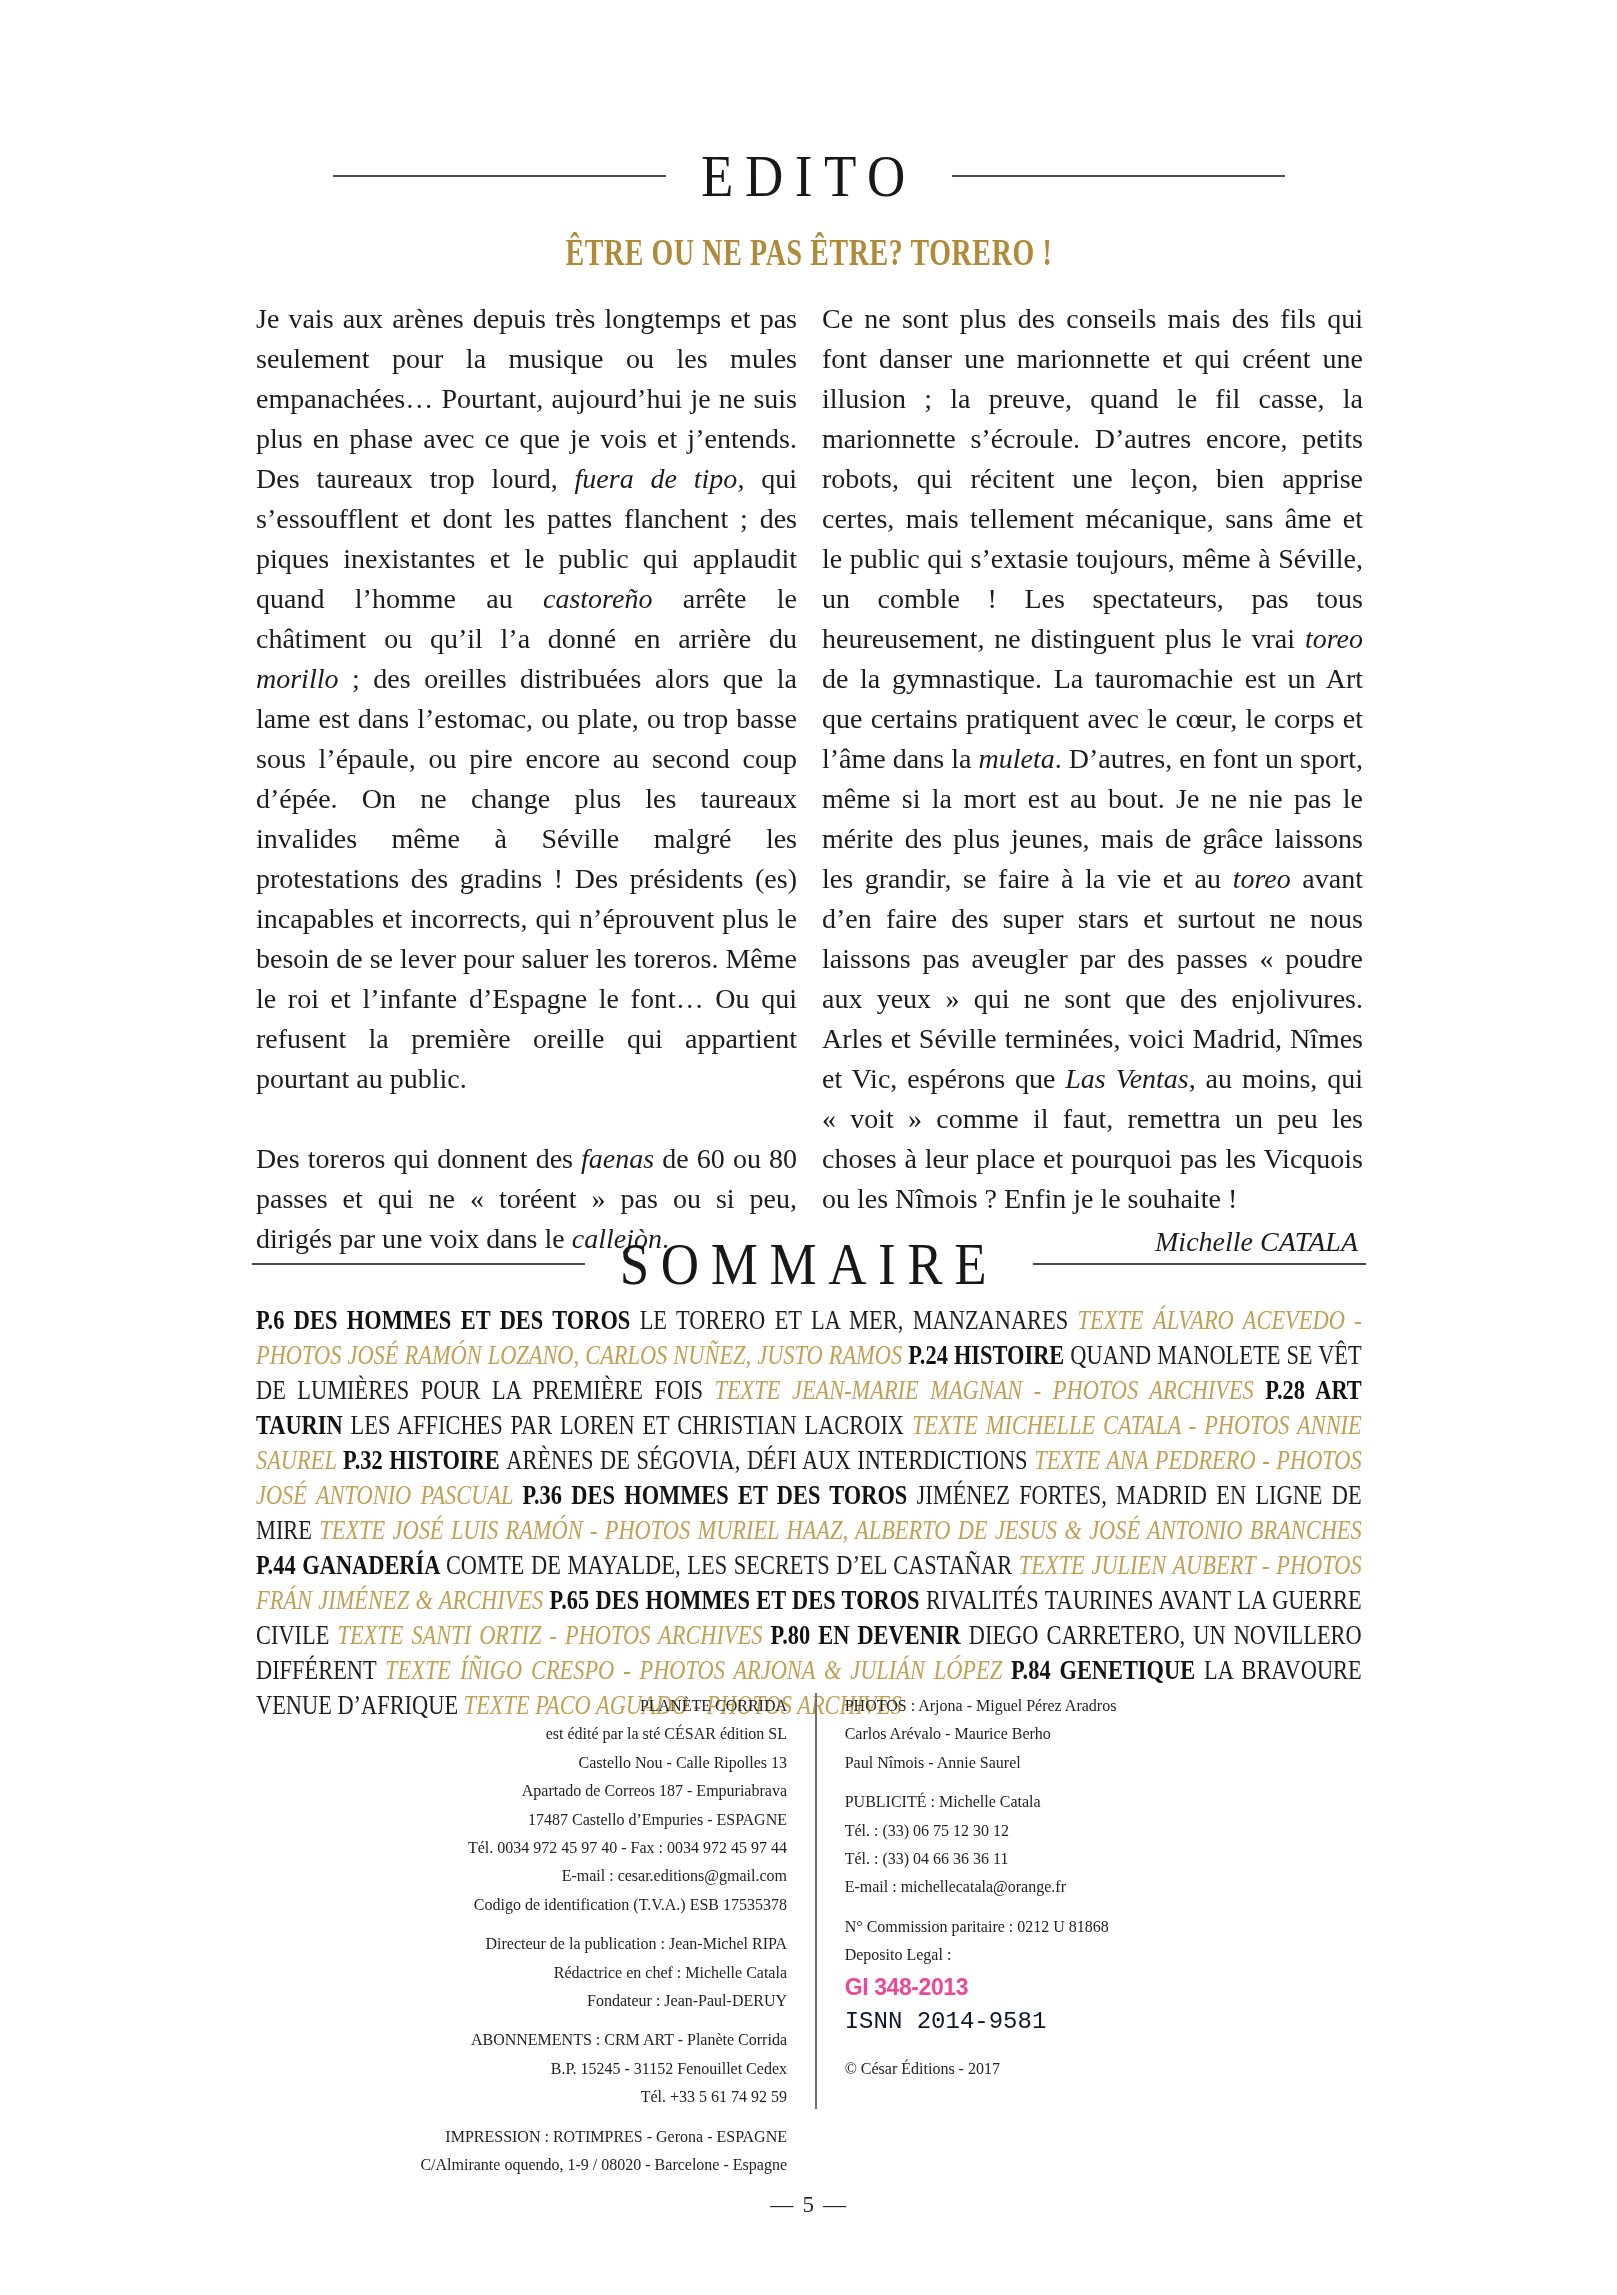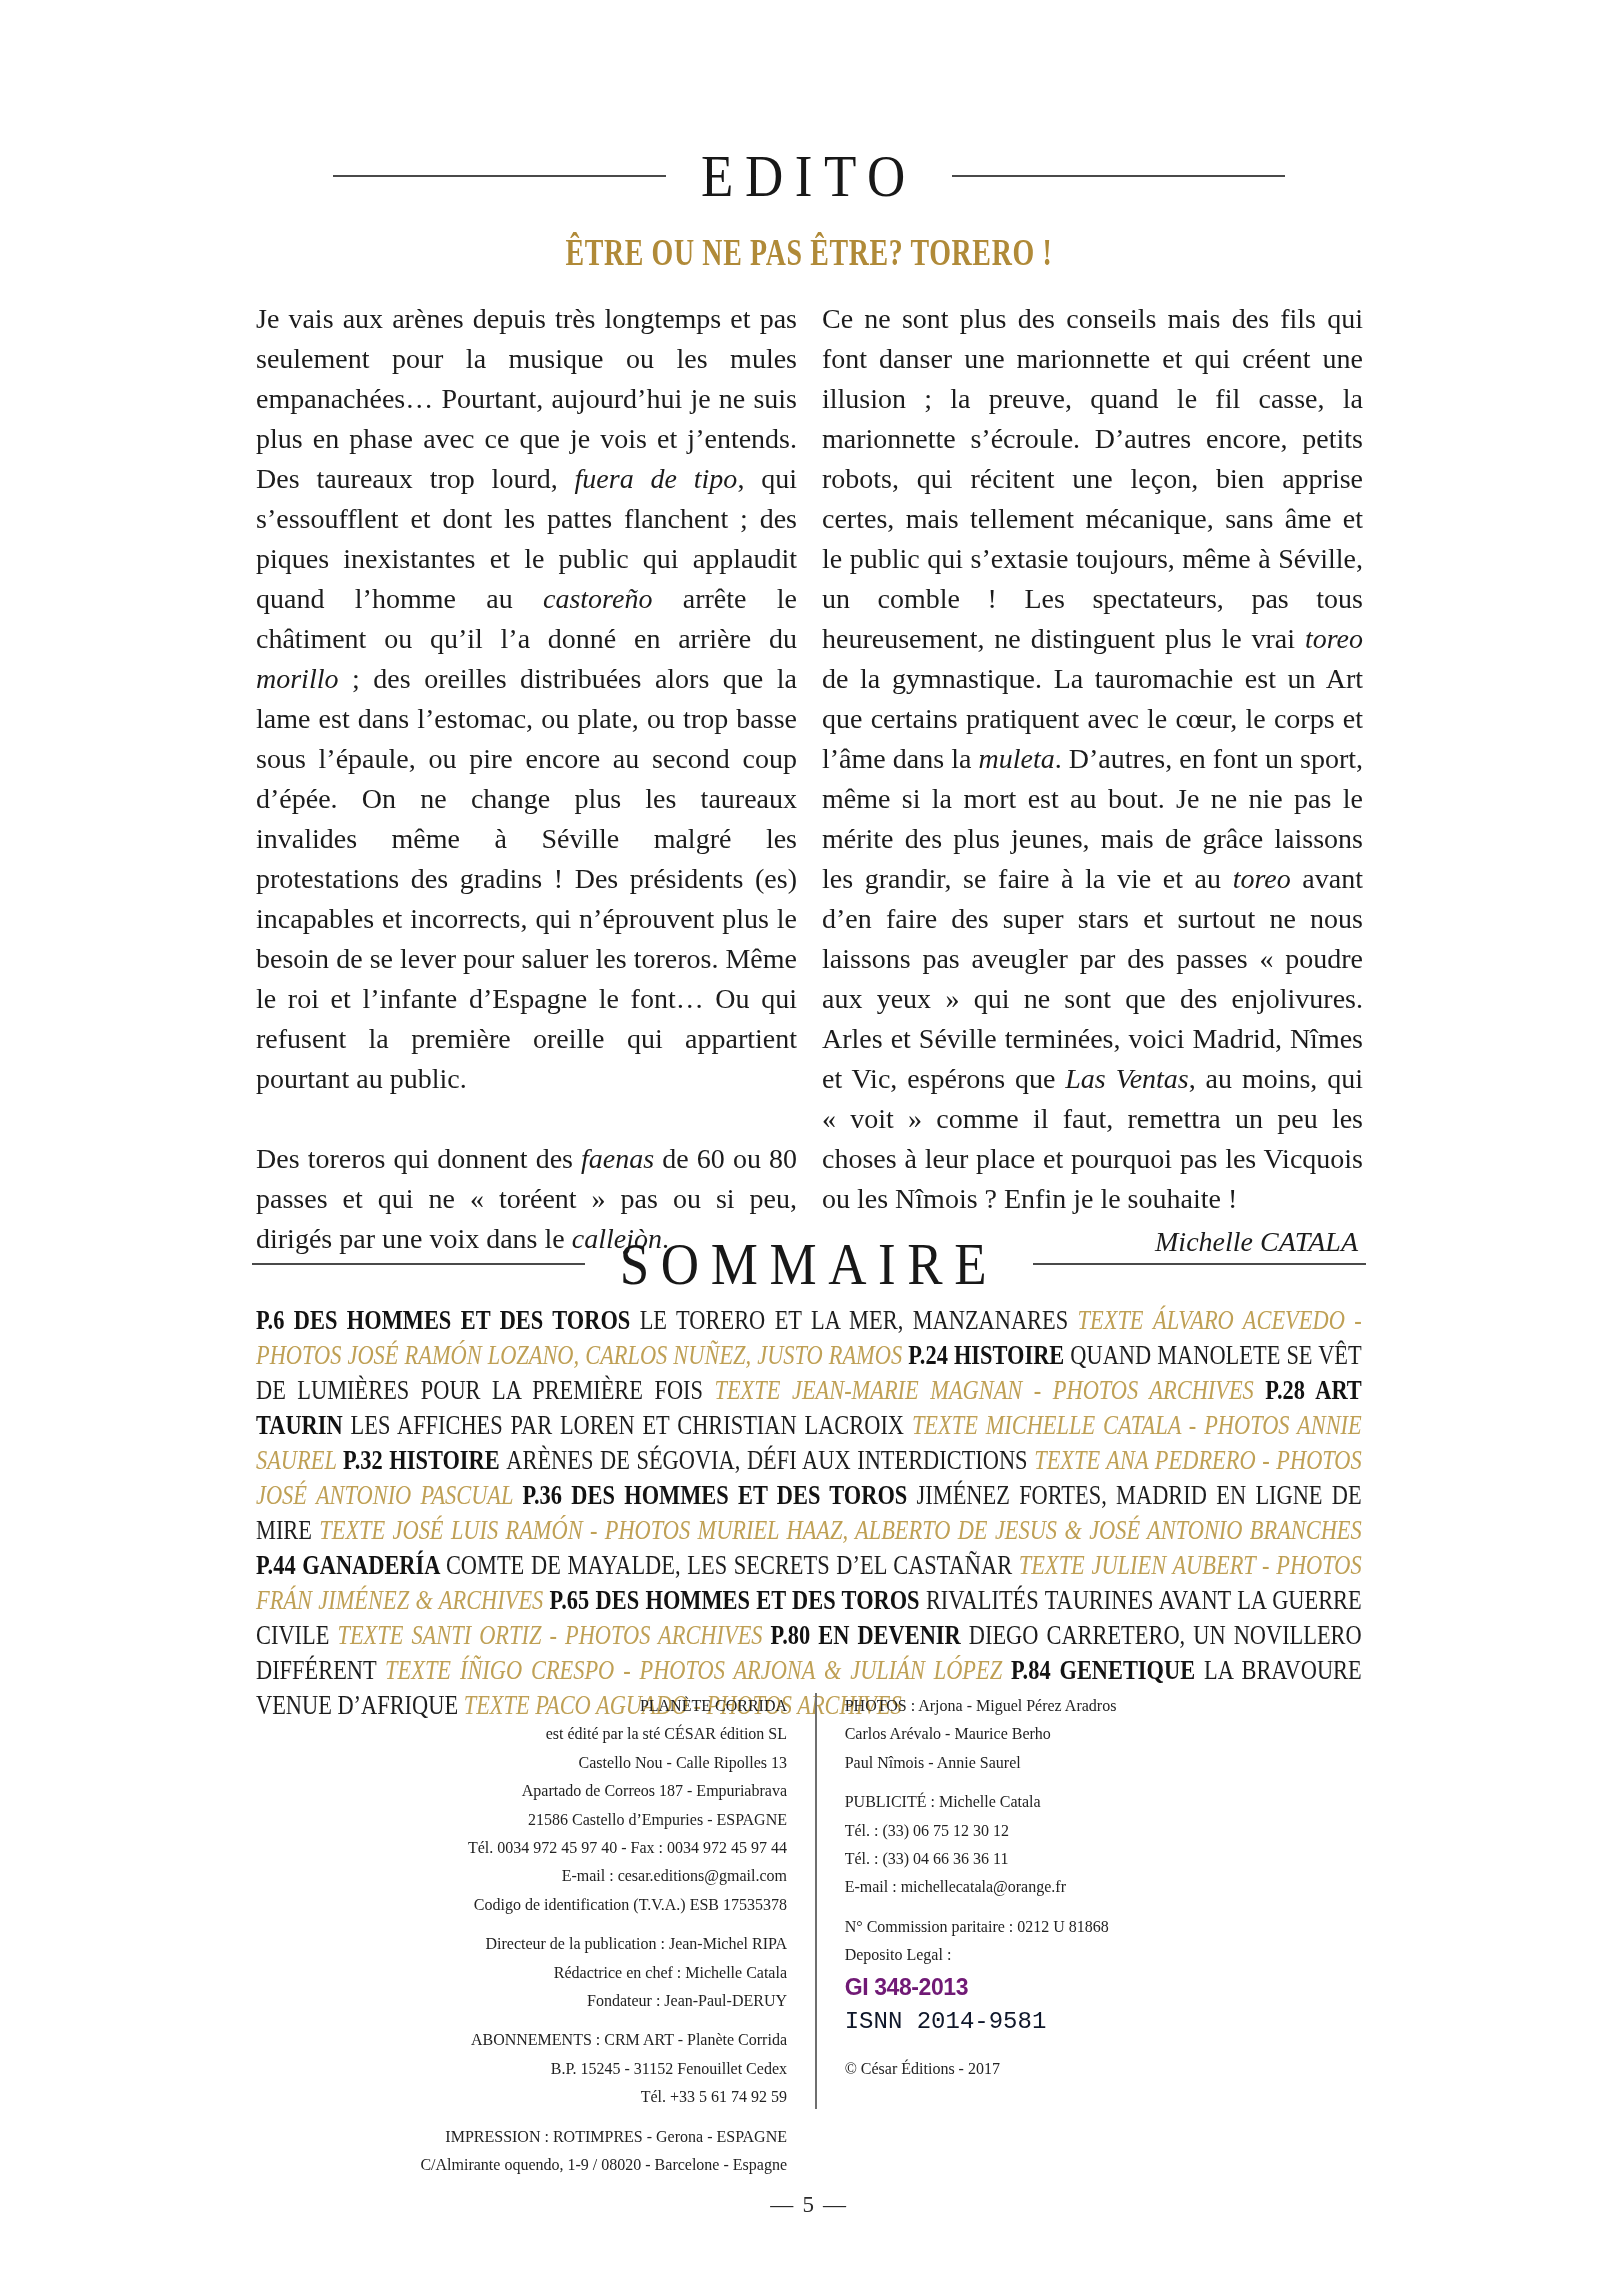--- a/index.html
+++ b/index.html
@@ -82,21 +82,21 @@
   #colophon-divider{
     width:1.7px;height:416px;background:#6f6f6f;
     margin:5px 20px 0 20px;flex:0 0 auto;
   }
   #colophon-right{flex:1 1 auto;text-align:left;}
   .colo-group{margin:0 0 19px 0;}
   .colo-group:last-child{margin-bottom:0;}
   .colo-line{margin:8px;}
   #deposito-number{
     font-family:"Liberation Sans","DejaVu Sans",sans-serif;
-    font-weight:bold;font-size:23px;line-height:27px;color:#701a75;
+    font-weight:bold;font-size:23px;line-height:27px;color:#ec4899;
     letter-spacing:-0.4px;
   }
   #deposito-issn{
     font-family:Liberation Mono, monospace;
     font-size:24px;line-height:25px;color:#0f172a;
   }
   
   #footer{
     position:absolute;top:2192px;left:0;width:100%;
     text-align:center;font-size:23px;color:#2a2a2a;
@@ -139,21 +139,21 @@
 
 <div id="toc"><span class="pg">P.6 </span><span class="sec">DES HOMMES ET DES TOROS </span><span class="ttl">LE TORERO ET LA MER, MANZANARES </span><i class="cr">TEXTE ÁLVARO ACEVEDO - PHOTOS JOSÉ RAMÓN LOZANO, CARLOS NUÑEZ, JUSTO RAMOS </i><span class="pg">P.24 </span><span class="sec">HISTOIRE </span><span class="ttl">QUAND MANOLETE SE VÊT DE LUMIÈRES POUR LA PREMIÈRE FOIS </span><i class="cr">TEXTE JEAN-MARIE MAGNAN - PHOTOS ARCHIVES </i><span class="pg">P.28 </span><span class="sec">ART TAURIN </span><span class="ttl">LES AFFICHES PAR LOREN ET CHRISTIAN LACROIX </span><i class="cr">TEXTE MICHELLE CATALA - PHOTOS ANNIE SAUREL </i><span class="pg">P.32 </span><span class="sec">HISTOIRE </span><span class="ttl">ARÈNES DE SÉGOVIA, DÉFI AUX INTERDICTIONS </span><i class="cr">TEXTE ANA PEDRERO - PHOTOS JOSÉ ANTONIO PASCUAL </i><span class="pg">P.36 </span><span class="sec">DES HOMMES ET DES TOROS </span><span class="ttl">JIMÉNEZ FORTES, MADRID EN LIGNE DE MIRE </span><i class="cr">TEXTE JOSÉ LUIS RAMÓN - PHOTOS MURIEL HAAZ, ALBERTO DE JESUS &amp; JOSÉ ANTONIO BRANCHES </i><span class="pg">P.44 </span><span class="sec">GANADERÍA </span><span class="ttl">COMTE DE MAYALDE, LES SECRETS D’EL CASTAÑAR </span><i class="cr">TEXTE JULIEN AUBERT - PHOTOS FRÁN JIMÉNEZ &amp; ARCHIVES </i><span class="pg">P.65 </span><span class="sec">DES HOMMES ET DES TOROS </span><span class="ttl">RIVALITÉS TAURINES AVANT LA GUERRE CIVILE </span><i class="cr">TEXTE SANTI ORTIZ - PHOTOS ARCHIVES </i><span class="pg">P.80 </span><span class="sec">EN DEVENIR </span><span class="ttl">DIEGO CARRETERO, UN NOVILLERO DIFFÉRENT </span><i class="cr">TEXTE ÍÑIGO CRESPO - PHOTOS ARJONA &amp; JULIÁN LÓPEZ </i><span class="pg">P.84 </span><span class="sec">GENETIQUE </span><span class="ttl">LA BRAVOURE VENUE D’AFRIQUE </span><i class="cr">TEXTE PACO AGUADO - PHOTOS ARCHIVES </i></div>
 
 <div id="colophon">
   <div id="colophon-left">
       <div class="colo-group">
         <div class="colo-line">PLANÈTE CORRIDA</div>
         <div class="colo-line">est édité par la sté CÉSAR édition SL</div>
         <div class="colo-line">Castello Nou - Calle Ripolles 13</div>
         <div class="colo-line">Apartado de Correos 187 - Empuriabrava</div>
-        <div class="colo-line">21586 Castello d’Empuries - ESPAGNE</div>
+        <div class="colo-line">17487 Castello d’Empuries - ESPAGNE</div>
         <div class="colo-line">Tél. 0034 972 45 97 40 - Fax&nbsp;: 0034 972 45 97 44</div>
         <div class="colo-line">E-mail&nbsp;: cesar.editions@gmail.com</div>
         <div class="colo-line">Codigo de identification (T.V.A.) ESB 17535378</div>
       </div>
       <div class="colo-group">
         <div class="colo-line">Directeur de la publication&nbsp;: Jean-Michel RIPA</div>
         <div class="colo-line">Rédactrice en chef&nbsp;: Michelle Catala</div>
         <div class="colo-line">Fondateur&nbsp;: Jean-Paul-DERUY</div>
       </div>
       <div class="colo-group">

